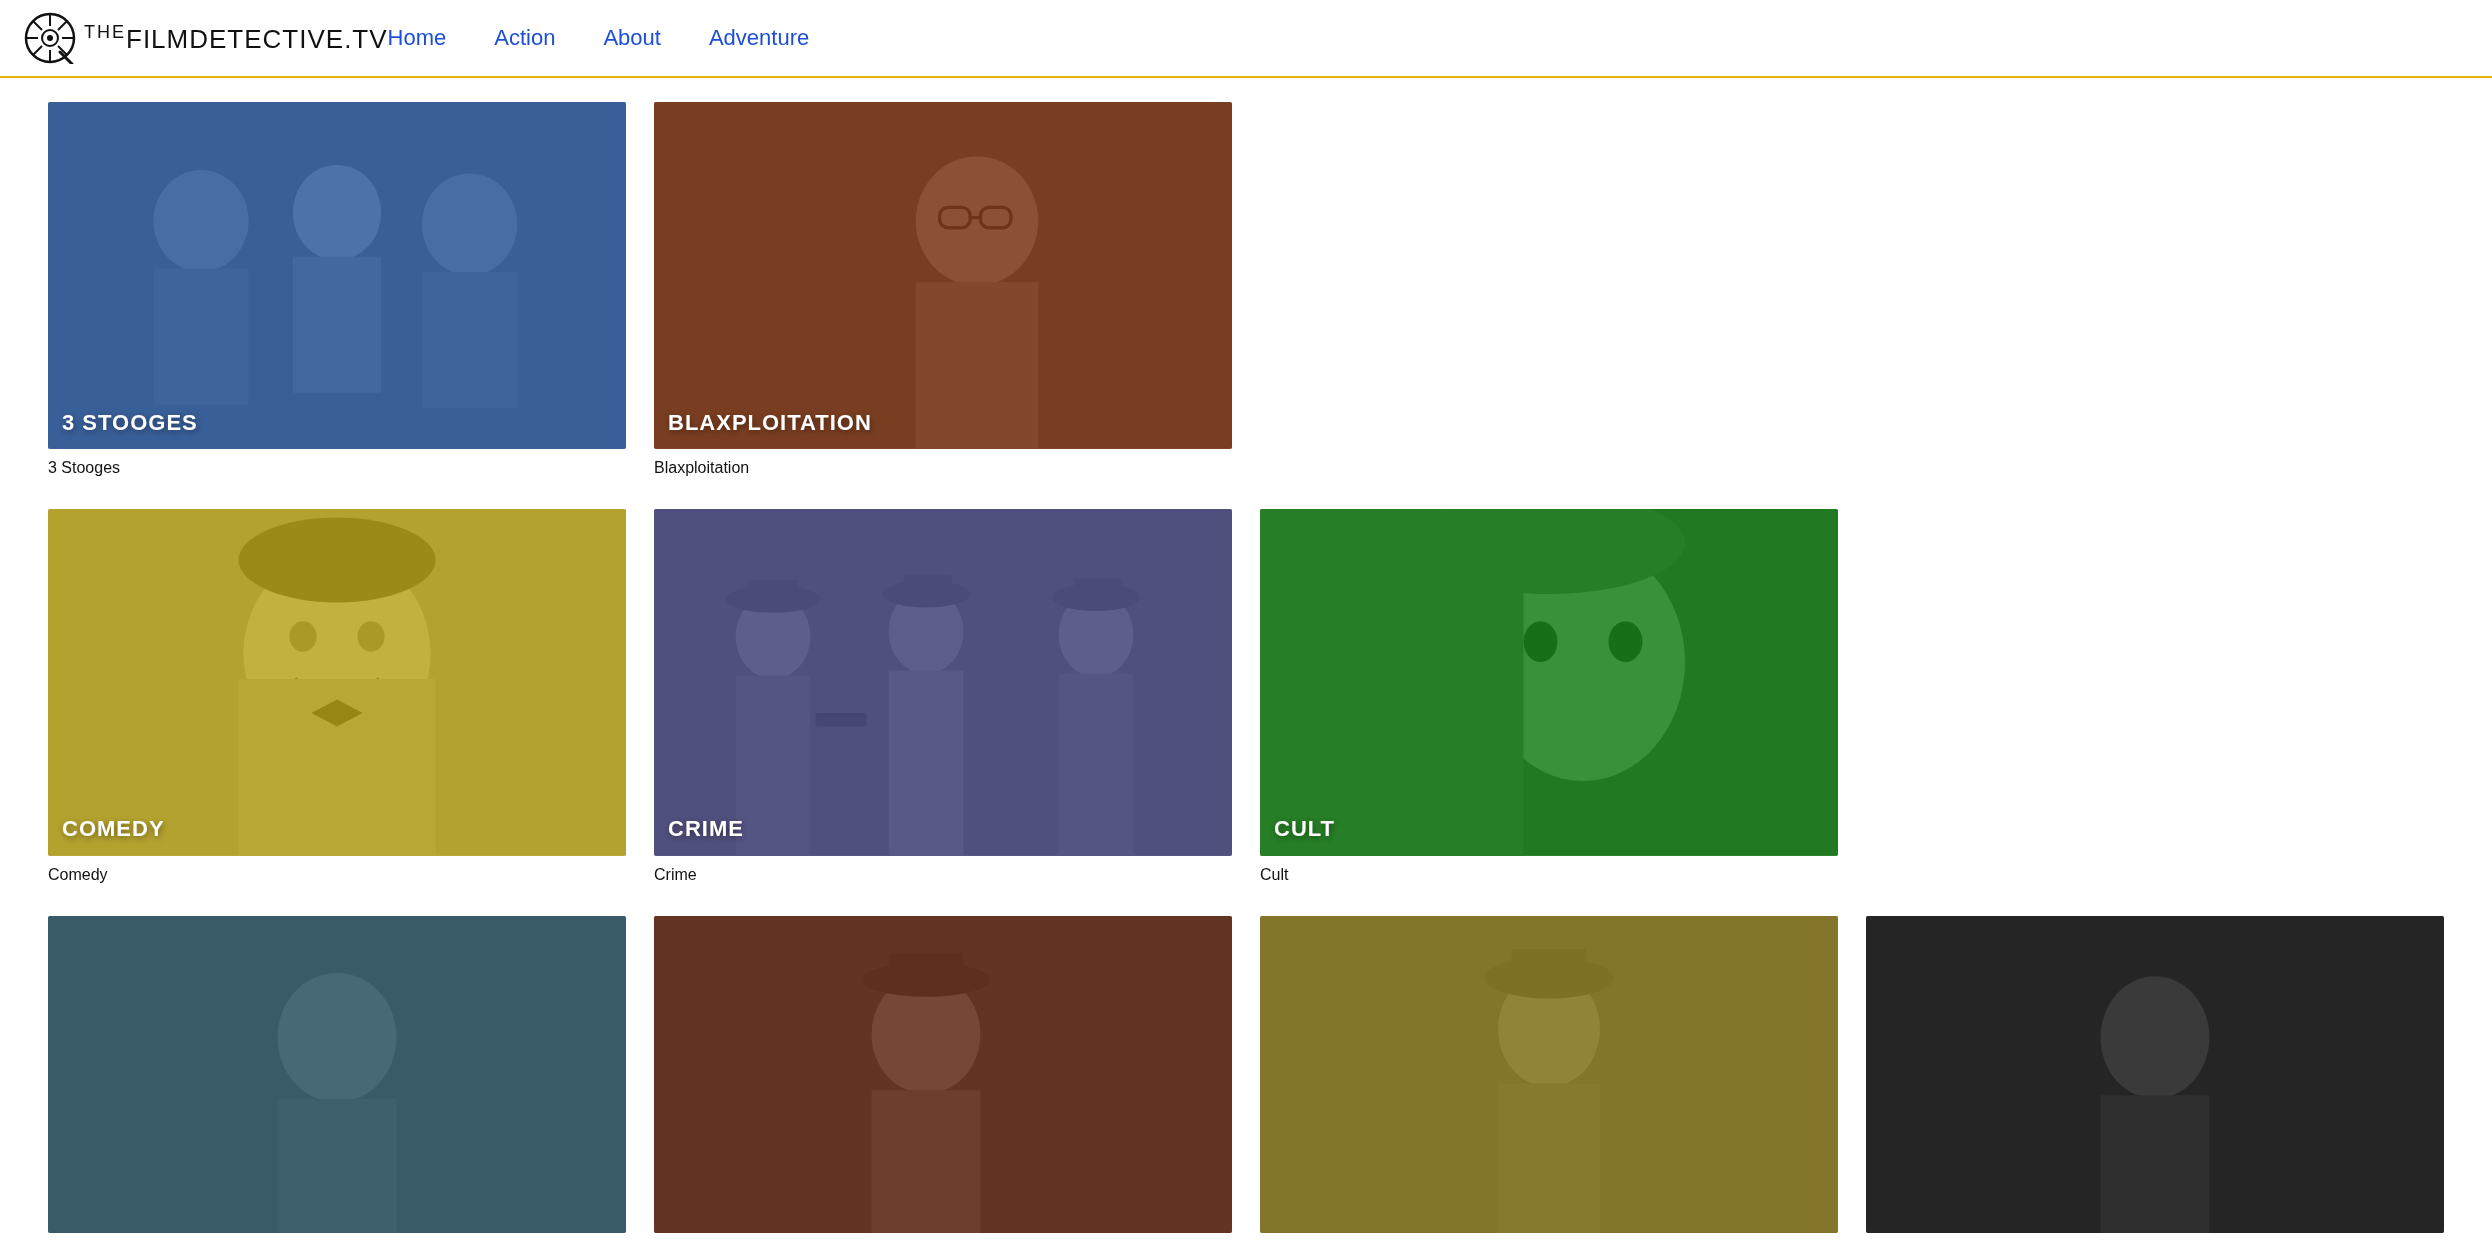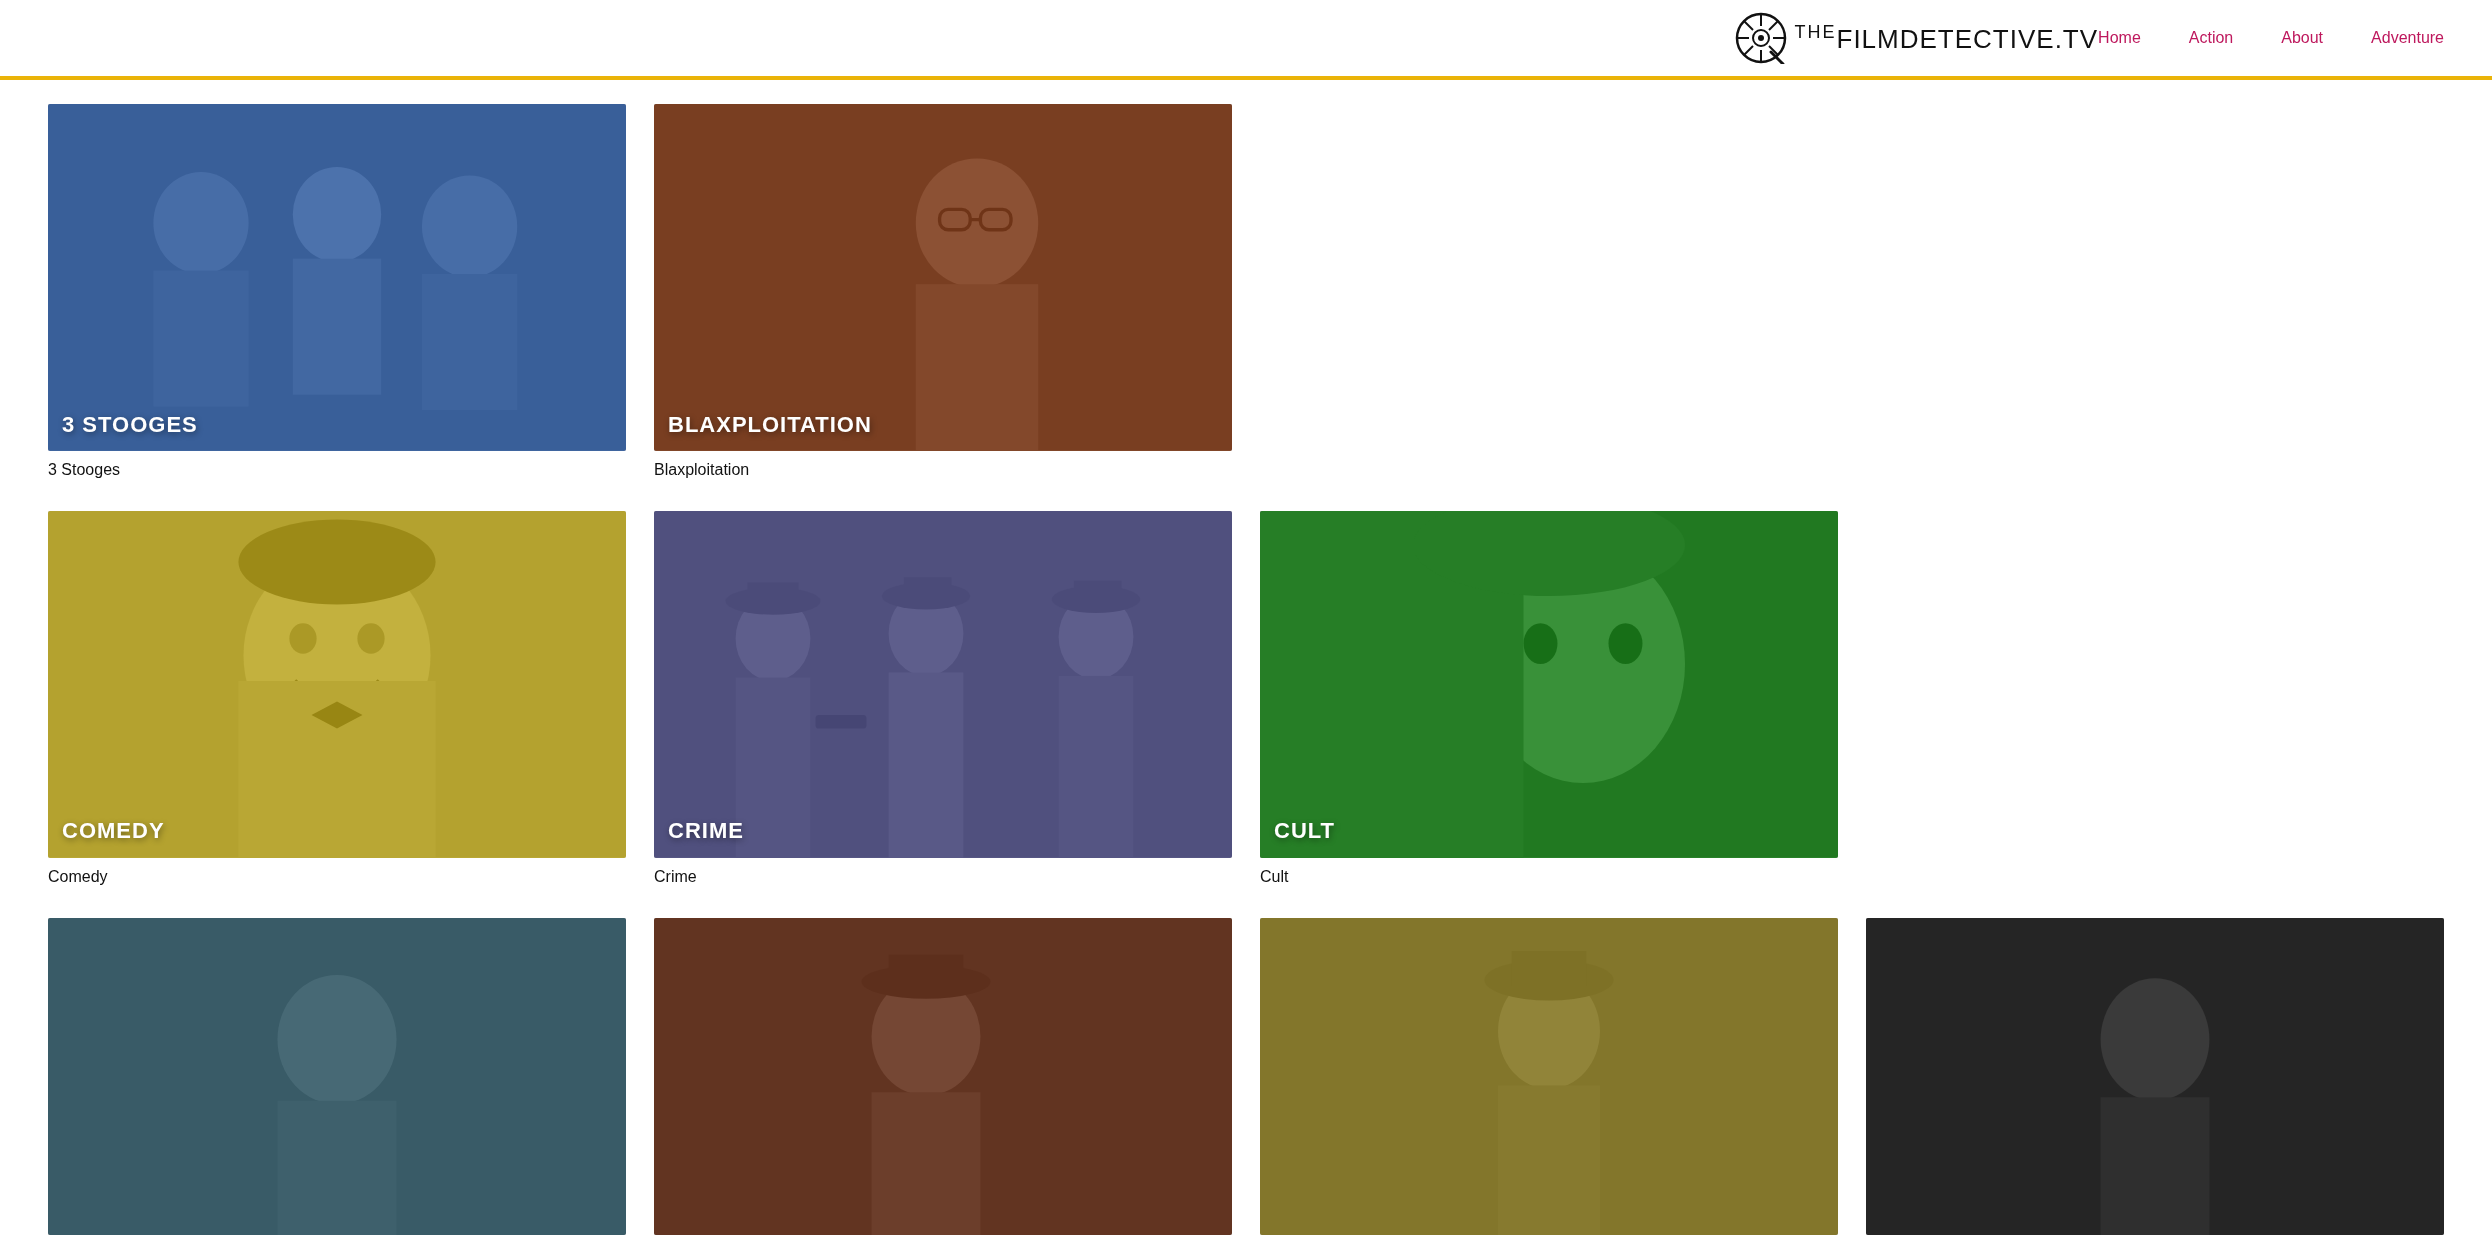--- a/index.html
+++ b/index.html
@@ -2,23 +2,23 @@
 <html><head>
   <meta charset="utf-8">
   <style>
     * { margin: 0; padding: 0; box-sizing: border-box; }
     body { font-family: Arial, Helvetica, sans-serif; background: #fff; color: #111; }
 
     
     .header {
       display: flex;
       align-items: center;
-      justify-content: flex-end;
-      padding: 12px 48px;
-      border-bottom: 4px solid #eab308;
+      justify-content: flex-start;
+      padding: 12px 24px;
+      border-bottom: 2px solid #eab308;
     }
     .logo {
       display: flex;
       align-items: center;
       gap: 8px;
       text-decoration: none;
     }
     .logo-icon {
       width: 52px;
       height: 52px;
@@ -31,22 +31,22 @@
       text-transform: uppercase;
     }
     .logo-text span { font-weight: 400; }
     .nav {
       display: flex;
       gap: 48px;
       list-style: none;
     }
     .nav li a {
       text-decoration: none;
-      color: #be185d;
-      font-size: 16px;
+      color: #1d4ed8;
+      font-size: 22px;
       font-weight: 400;
     }
 
     
     .main {
       padding: 24px 48px 32px;
     }
     .grid {
       display: grid;
       grid-template-columns: repeat(4, 1fr);

